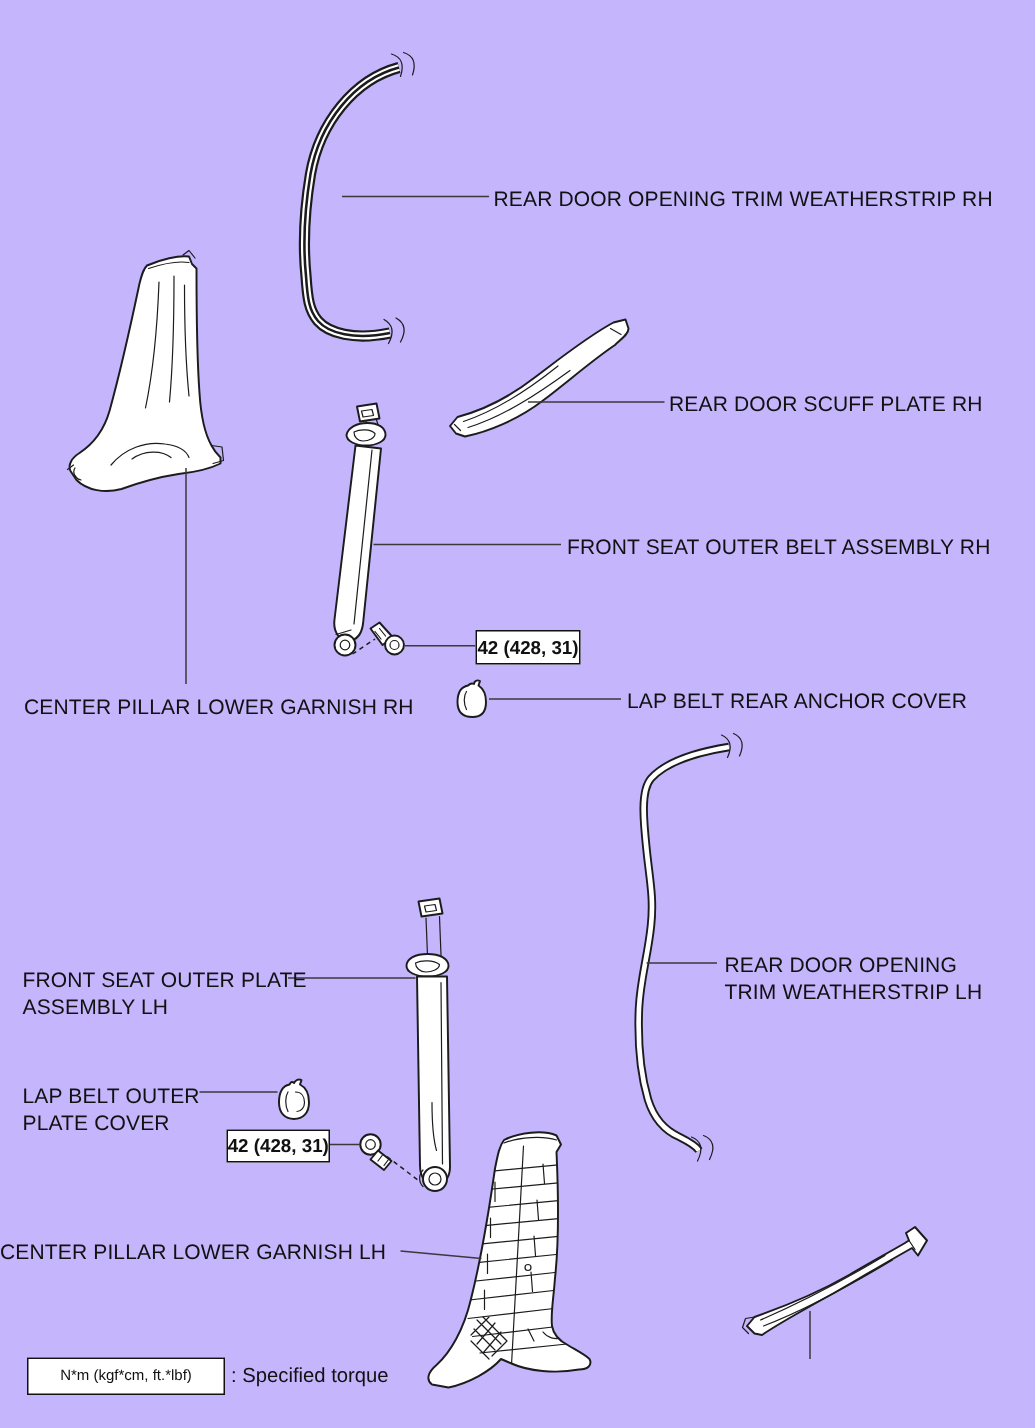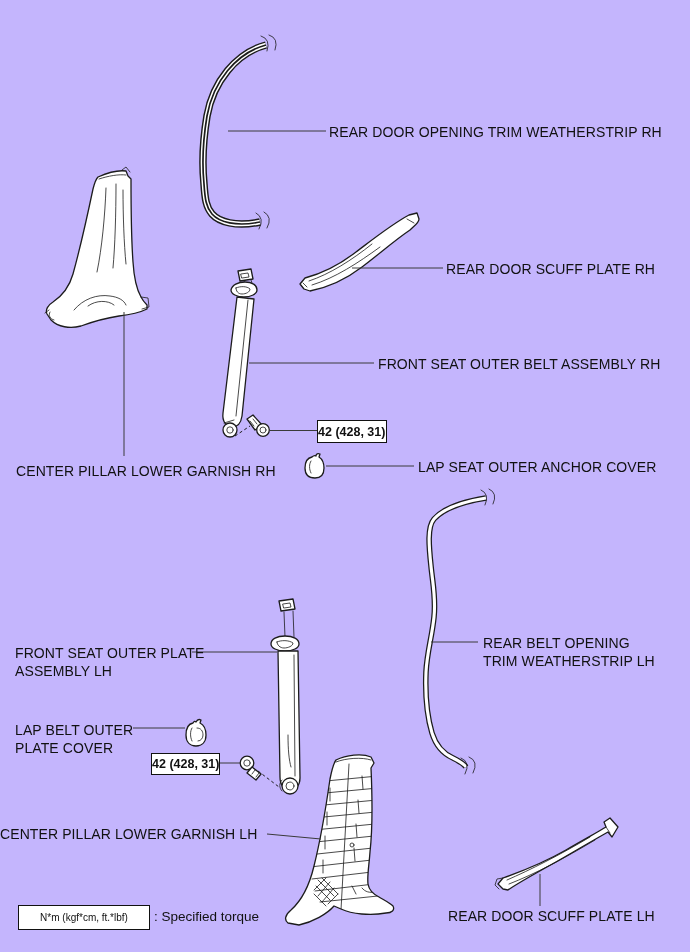--- a/index.html
+++ b/index.html
@@ -8,21 +8,21 @@
     font-family:"Liberation Sans","DejaVu Sans",sans-serif;color:#111;
     overflow:hidden;
   }
   #art{position:absolute;left:0;top:0;}
   .lbl{
     position:absolute;font-size:14px;line-height:18px;color:#111;
     white-space:nowrap;letter-spacing:0.1px;
   }
   .torque-box{
     position:absolute;border:1.6px solid #111;background:#fff;
-    display:flex;align-items:center;
+    display:flex;align-items:center;justify-content:center;
     font-size:12.5px;font-weight:bold;white-space:nowrap;
   }
   .legend-box{
     position:absolute;left:18px;top:905px;width:130px;height:23px;
     border:1.6px solid #111;background:#fff;display:flex;align-items:center;
     justify-content:center;font-size:10px;white-space:nowrap;
   }
   .legend-desc{position:absolute;left:154px;top:909px;font-size:13.5px;white-space:nowrap;text-align:center;}
   svg .ln{fill:none;stroke:#1c1c1c;stroke-width:1.3;stroke-linecap:round;stroke-linejoin:round;}
   svg .thin{stroke-width:0.8;}
@@ -169,45 +169,44 @@
   <div class="lbl" style="left:329px;top:123px">REAR DOOR OPENING TRIM WEATHERSTRIP RH</div>
 
   <div class="lbl" style="left:378px;top:355px">FRONT SEAT OUTER BELT ASSEMBLY RH</div>
 
   <div class="lbl" style="left:446px;top:260px">REAR DOOR SCUFF PLATE RH</div>
 
   <div class="torque-box" style="left:317px;top:420px;width:68px;height:21px">
     <span>42 (428, 31)</span>
   </div>
 
-  <div class="lbl" style="left:418px;top:458px">LAP SEAT OUTER ANCHOR COVER</div>
+  <div class="lbl" style="left:418px;top:458px">LAP BELT REAR ANCHOR COVER</div>
 
   <div class="lbl" style="left:16px;top:462px">CENTER PILLAR LOWER GARNISH RH</div>
 
   <div class="lbl" style="left:15px;top:644px">
     <div>FRONT SEAT OUTER PLATE</div>
     <div>ASSEMBLY LH</div>
   </div>
 
   <div class="lbl" style="left:483px;top:634px">
-    <div>REAR BELT OPENING</div>
+    <div>REAR DOOR OPENING</div>
     <div>TRIM WEATHERSTRIP LH</div>
   </div>
 
   <div class="lbl" style="left:15px;top:721px">
     <div>LAP BELT OUTER</div>
     <div>PLATE COVER</div>
   </div>
 
   <div class="torque-box" style="left:151px;top:753px;width:67px;height:20px">
     <span>42 (428, 31)</span>
   </div>
 
   <div class="lbl" style="left:0;top:825px">CENTER PILLAR LOWER GARNISH LH</div>
 
-  <div class="lbl" style="left:448px;top:907px">REAR DOOR SCUFF PLATE LH</div>
 
   <div class="legend-box">
     <span>N*m (kgf*cm, ft.*lbf)</span>
   </div>
   <div class="legend-desc">: Specified torque</div>
 
 </div>
 
 </body></html>

